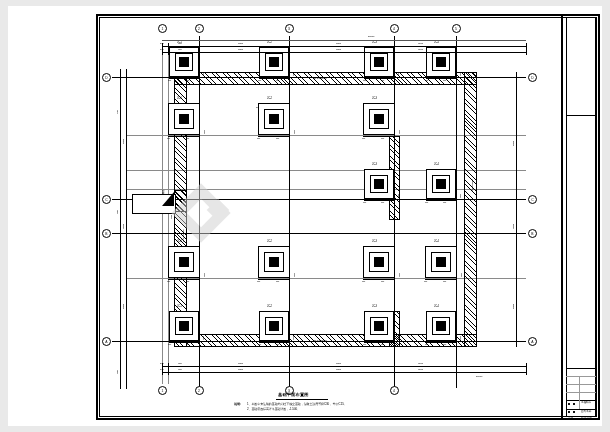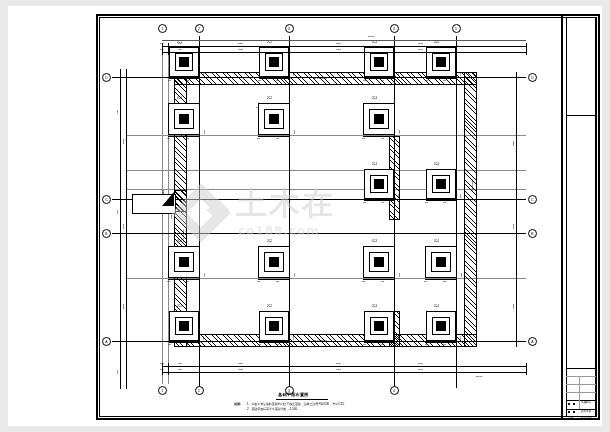--- a/index.html
+++ b/index.html
@@ -436,22 +436,20 @@
       <div class="bub" style="left:432px;top:214.5px;">B</div>
       <div class="bub" style="left:432px;top:322.5px;">A</div>
     </div>
 
   </div>
 
   <div class="wm">
     <div class="dia"></div>
     <div class="dia2"></div>
     <div class="dia3"></div>
-    <div class="txt">土木在</div>
-    <div class="sub">co188.com</div>
   </div>
 
   <div class="dtitle" style="left:278px;top:392px;">基础平面布置图</div>
   <div class="dtitle-ul" style="left:276px;top:399px;width:52px;"></div>
 
   <div class="note" style="left:234px;top:403px;font-weight:bold;">说明:</div>
   <div class="note" style="left:247px;top:403px;">1、本图中未注明的基础均为柱下独立基础，混凝土强度等级C30， 垫层C15。</div>
   <div class="note" style="left:247px;top:408px;">2、基础底面标高详见基础详图，-1.500。</div>
 
 </div>

